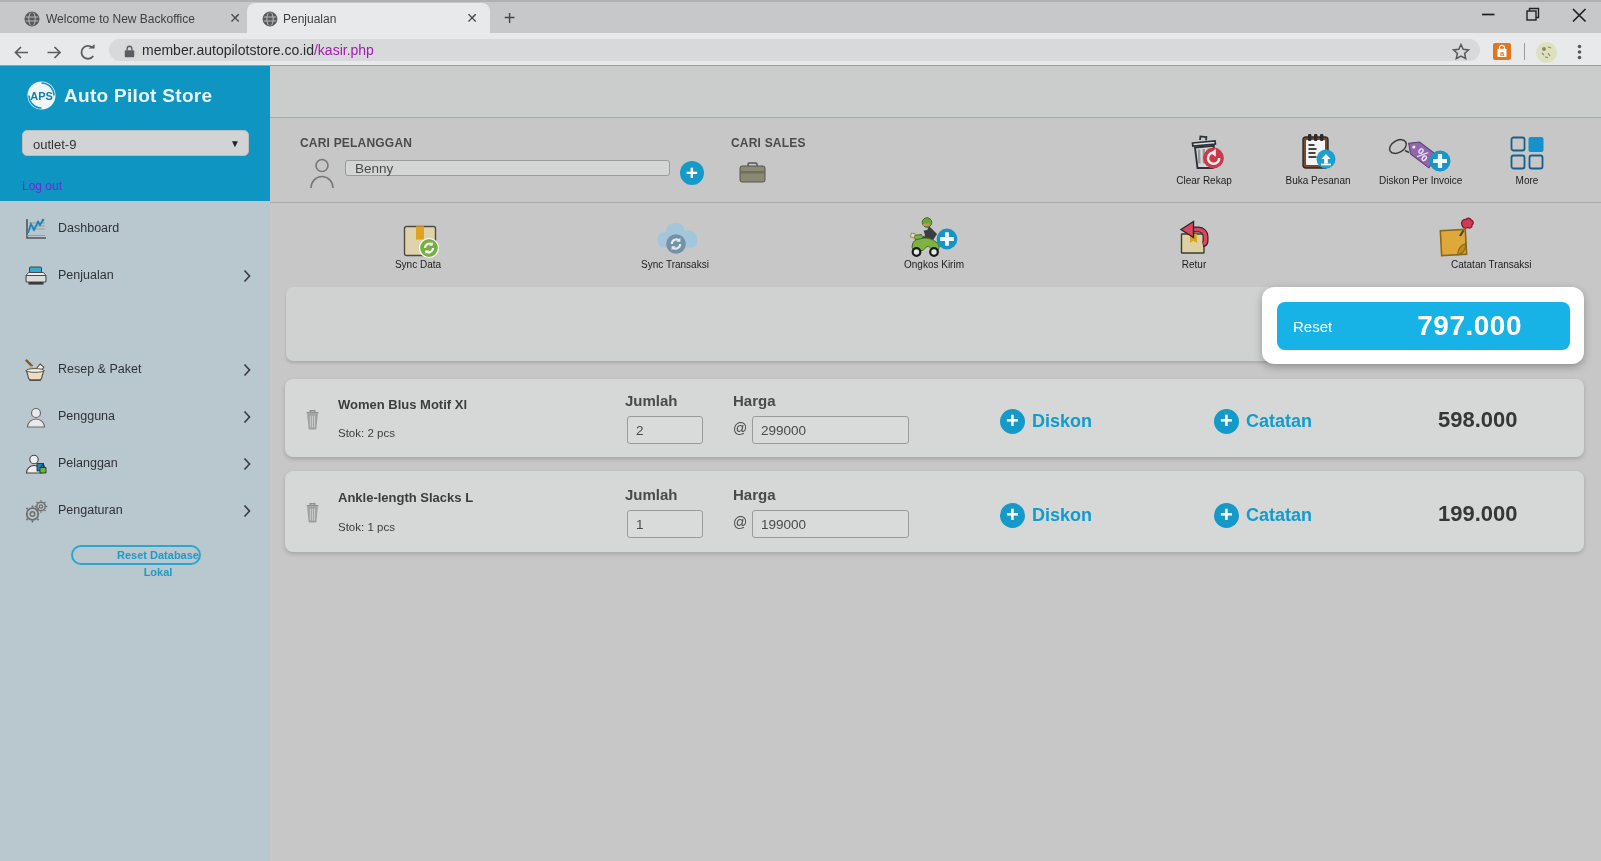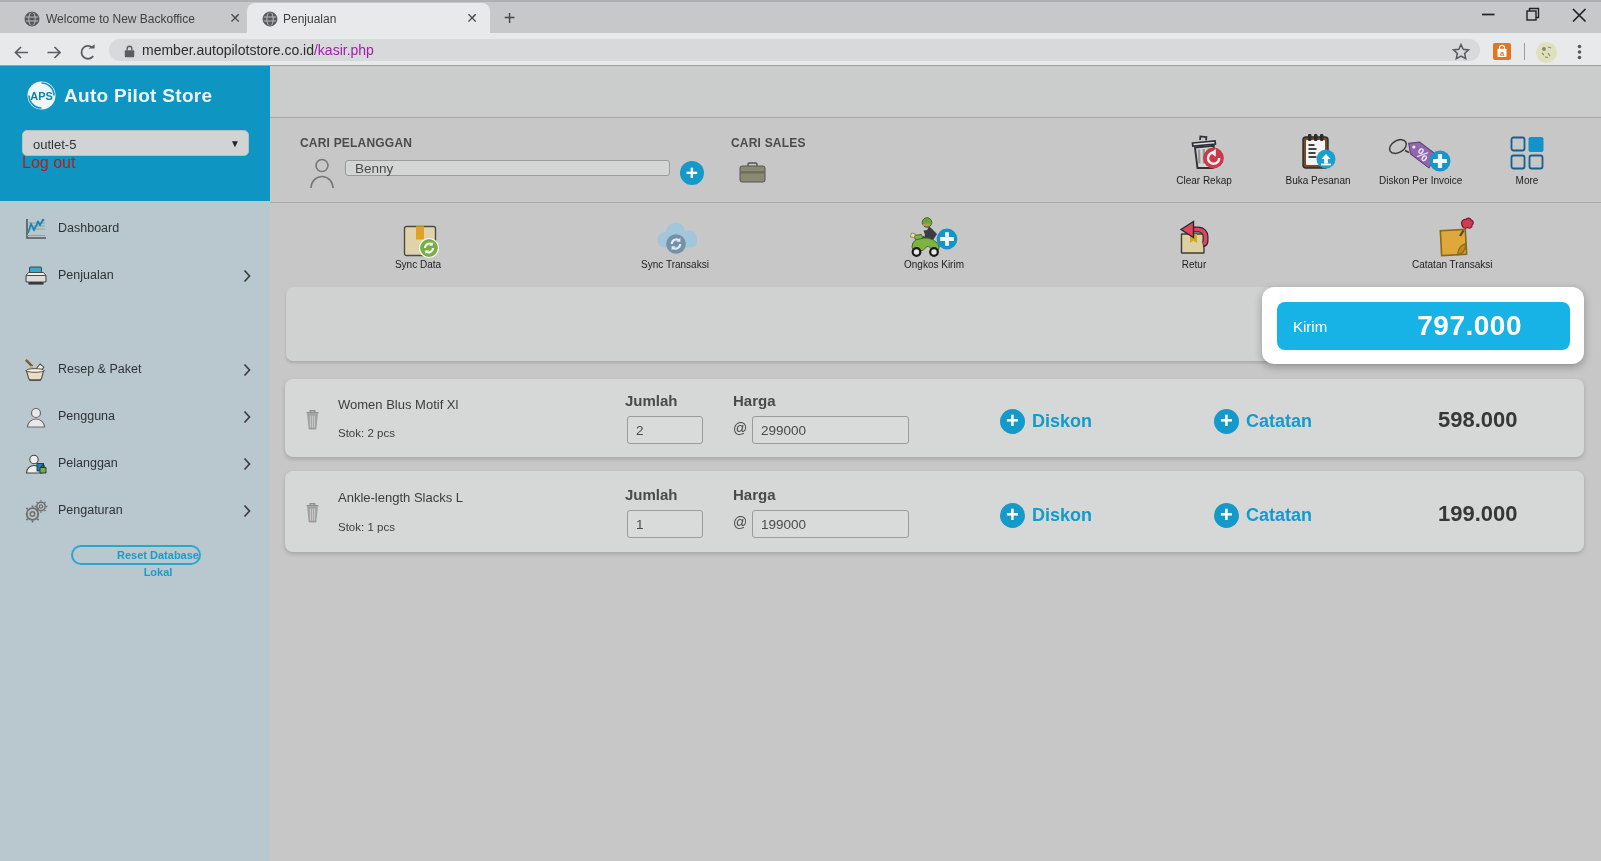--- a/index.html
+++ b/index.html
@@ -24,21 +24,21 @@
 #sidebar-menu { left:0; top:201px; width:270px; height:660px; background:#b9c7cf; }
 
 .hline { position:absolute; background:#a9a9aa; height:1px; }
 
 
 #apslogo { position:absolute; left:27px; top:81px; width:29px; height:29px; }
 #apstitle { position:absolute; left:64px; top:85px; font-size:19px; font-weight:bold; color:#eaf5f9; letter-spacing:0.3px; }
 #outletsel { position:absolute; left:22px; top:130px; width:227px; height:26px; background:#d2d3d4; border-radius:5px; border:1px solid #bcbdbe; }
 #outletsel .txt { position:absolute; left:10px; top:6px; font-size:13px; color:#333; }
 #outletsel .arr { position:absolute; right:8px; top:7px; font-size:10px; color:#222; }
-#logout { position:absolute; left:22px; top:154px; font-size:16px; color:#b91c1c; }
+#logout { position:absolute; left:22px; top:179px; font-size:12px; color:#6d28d9; }
 
 
 .mitem { position:absolute; left:0; width:270px; height:47px; }
 .mlabel { position:absolute; left:58px; top:16px; font-size:12.5px; color:#2f3337; }
 .mico { position:absolute; left:24px; top:12px; width:24px; height:24px; }
 .mchev2 { position:absolute; left:243px; top:17px; width:8px; height:14px; }
 #resetbtn { position:absolute; left:71px; top:545px; width:130px; height:20px; border:2px solid #2ba7cf; border-radius:11px; text-align:center; font-size:11px; font-weight:bold; color:#1b9cc7; line-height:17px;padding-left:44px; }
 
 
 .seclabel { position:absolute; font-size:12px; font-weight:bold; color:#4b4b4b; letter-spacing:0.2px; }
@@ -50,21 +50,21 @@
 
 
 #bayarcard { position:absolute; left:286px; top:287px; width:1294px; height:74px; background:#d0d1d1; border-radius:7px; box-shadow:0 2px 3px rgba(0,0,0,0.15); }
 #bayarwhite { position:absolute; left:1262px; top:287px; width:322px; height:77px; background:#ffffff; border-radius:12px; box-shadow:0 3px 8px rgba(0,0,0,0.28); }
 #bayarbtn { position:absolute; left:1277px; top:302px; width:293px; height:48px; background:#17b2e6; border-radius:8px; }
 #bayarbtn .lbl { position:absolute; left:16px; top:16px; font-size:15px; color:#fff; }
 #bayarbtn .amt { position:absolute; right:48px; top:8px; font-size:28px; font-weight:bold; color:#fff; letter-spacing:0.5px; }
 
 
 .pcard { position:absolute; left:285px; width:1299px; background:#d6d7d7; border-radius:8px; box-shadow:0 2px 4px rgba(0,0,0,0.18); }
-.pname { position:absolute; left:53px; font-size:13px; font-weight:normal; color:#3d3d3d; }
+.pname { position:absolute; left:53px; font-size:13px; font-weight:bold; color:#3d3d3d; }
 .pstok { position:absolute; left:53px; font-size:11.5px; color:#3d3d3d; }
 .plab { position:absolute; font-size:15px; font-weight:bold; color:#4a4a4a; }
 .pinput { position:absolute; background:#d9dada; border:1px solid #9b9b9b; border-radius:3px; font-size:13.5px; color:#4a4a4a; display:flex; align-items:center; padding-left:8px; }
 .bluelink { position:absolute; font-size:18px; font-weight:bold; color:#119cce; }
 .pprice { position:absolute; font-size:22px; font-weight:bold; color:#373737; }
 
 </style>
 </head>
 <body>
 <div id="stage">
@@ -135,21 +135,21 @@
   <div class="abs" id="sidebar-menu"></div>
 
   <svg id="apslogo" width="29" height="29" viewBox="0 0 29 29">
     <circle cx="14.5" cy="14.5" r="14" fill="#f0f6f8"></circle>
     <path d="M14.5 2 A12.5 12.5 0 0 1 27 14.5" fill="none" stroke="#0f95c1" stroke-width="1.6"></path>
     <path d="M14.5 27 A12.5 12.5 0 0 1 2 14.5" fill="none" stroke="#0f95c1" stroke-width="1.6"></path>
     <text x="14.5" y="19" font-size="11" font-weight="bold" fill="#0f80ab" text-anchor="middle" font-family="Liberation Sans">APS</text>
   </svg>
   <div id="apstitle">Auto Pilot Store</div>
   <div id="outletsel">
-      <div class="txt">outlet-5</div>
+      <div class="txt">outlet-9</div>
       <div class="arr">▼</div>
     </div>
   <div id="logout">Log out</div>
 
   <div class="mitem" style="top:205px;">
     <svg class="mico" viewBox="0 0 24 24">
         <path d="M3 2 V21 H22" stroke="#555" stroke-width="1.6" fill="none"></path>
         <path d="M3 18.5 H21 M5 6 H21 M5 9 H21 M5 12 H21" stroke="#999" stroke-width="0.9" fill="none"></path>
         <path d="M4 16 L7 7 L10 13 L14 5 L16 8 L19 3" stroke="#1887b5" stroke-width="1.8" fill="none"></path>
         <circle cx="14" cy="5" r="1.3" fill="#1887b5"></circle>
@@ -336,26 +336,26 @@
   <div class="icap" style="left:1154px; top:259px; width:80px;">Retur</div>
 
   <svg class="abs" style="left:1438px; top:216px;" width="40" height="42" viewBox="0 0 40 42">
     <g transform="rotate(-3 16 27)">
       <path d="M3 14 H28 V39 H3 Z" fill="#dfa83b" stroke="#8a6a18" stroke-width="1.6"></path>
       <path d="M28 28 q-8 2 -9 11 q8 -1 9 -11 Z" fill="#c08a20" stroke="#8a6a18" stroke-width="1.2"></path>
     </g>
     <path d="M25.5 14.5 L22 20" stroke="#4a4536" stroke-width="2.2"></path>
     <path d="M24 9 c-1.5 -3 1 -6 4 -5.5 c1 -2 4.5 -1.5 5 0.5 c2.5 0.5 3 3.5 1 5 c0.5 2.5 -2.5 4 -4.5 2.5 c-2.5 1.5 -5 0 -5.5 -2.5 Z" fill="#cf3b52" stroke="#7a1f2e" stroke-width="1.3"></path>
   </svg>
-  <div class="icap" style="left:1412px; top:259px; width:80px;">Catatan Transaksi</div>
+  <div class="icap" style="left:1451px; top:259px; width:80px;">Catatan Transaksi</div>
 
   <div id="bayarcard"></div>
   <div id="bayarwhite"></div>
   <div id="bayarbtn">
-      <div class="lbl">Kirim</div>
+      <div class="lbl">Reset</div>
       <div class="amt">797.000</div>
     </div>
 
   <div class="pcard" style="top:379px; height:78px;"></div>
   <svg class="abs ptrash" style="left:305px; top:409px;" width="15" height="21.5" viewBox="0 0 20 29">
       <path d="M2 5 H18 M7 5 V2.5 h6 V5" fill="none" stroke="#8f8f8f" stroke-width="2"></path>
       <path d="M3.5 7 L5.5 27 h9 L16.5 7 Z" fill="#a5a5a5" stroke="#8f8f8f" stroke-width="1"></path>
       <path d="M7.2 9 V25 M10 9 V25 M12.8 9 V25" stroke="#c9c9c9" stroke-width="1.4"></path>
     </svg>
   <div class="pname" style="left:338px; top:397px;">Women Blus Motif Xl</div>

